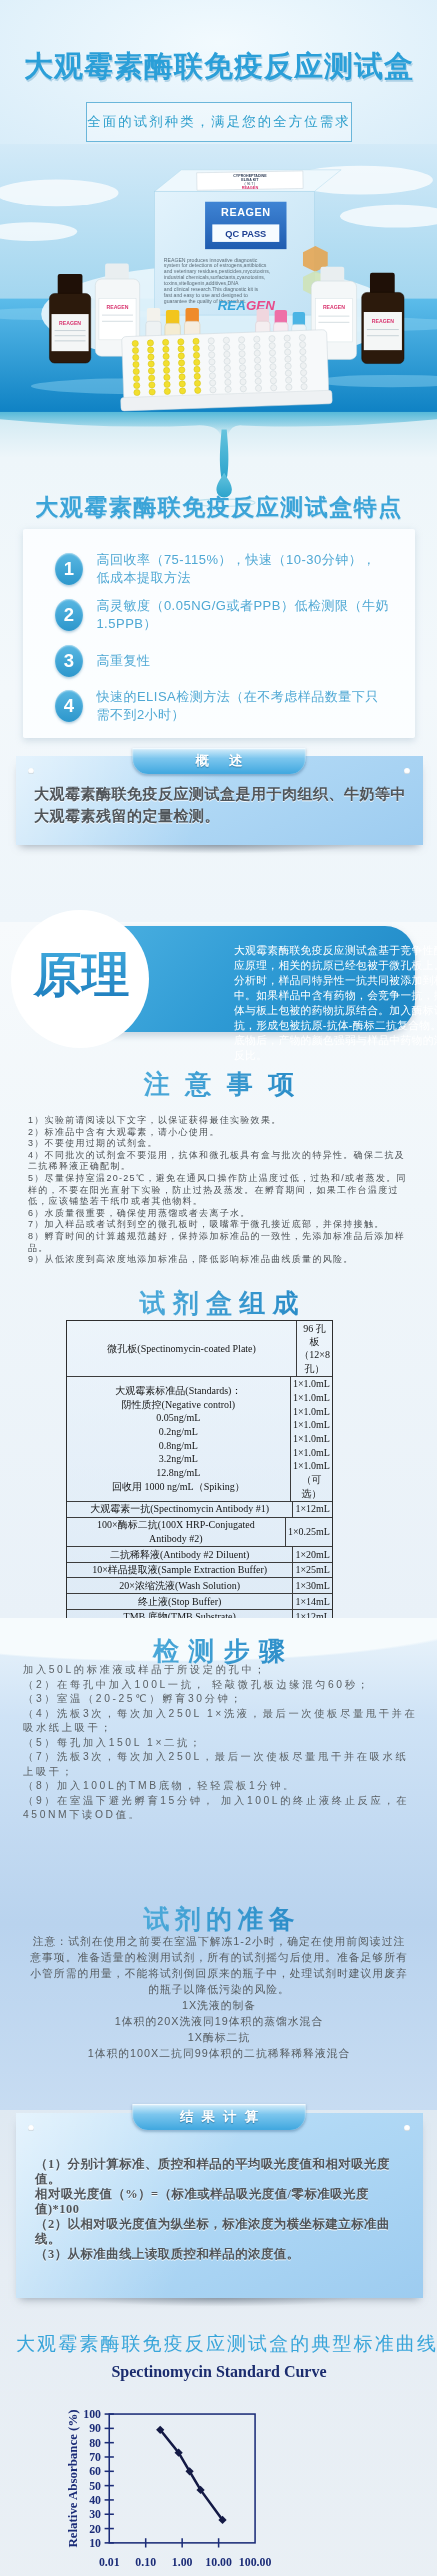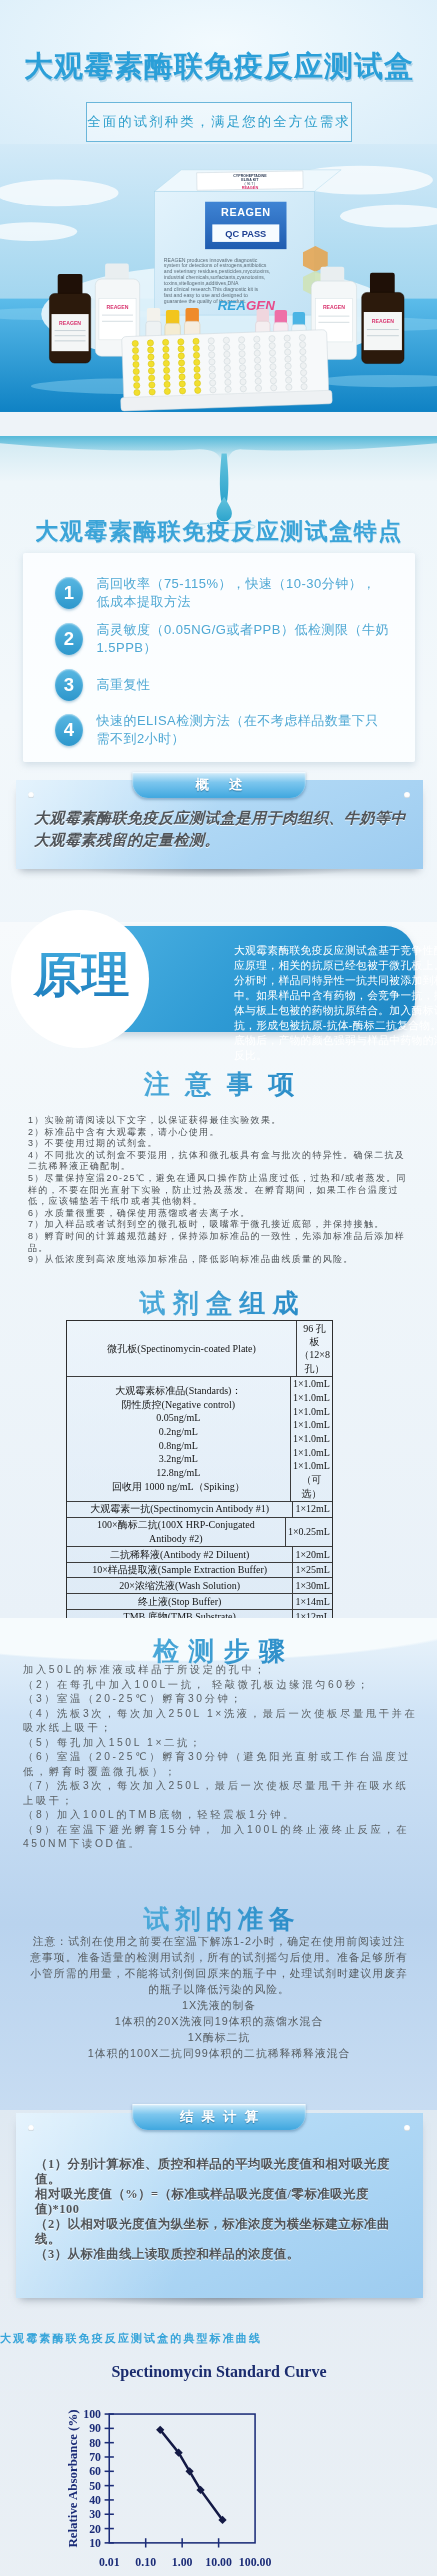--- a/index.html
+++ b/index.html
@@ -14,21 +14,21 @@
     color:#2b9fd8;letter-spacing:1px;text-shadow:1px 1.5px 0.5px rgba(40,125,175,.28);}
   .page-subtitle{position:absolute;top:102px;left:86px;width:266px;height:40px;border:1px solid #6ab6da;
     background:rgba(255,255,255,.35);display:flex;align-items:center;justify-content:center;
     font-size:13.4px;color:#2f9fcc;letter-spacing:2.1px;}
 
   
   .sec-photo{top:144px;height:268px;}
   .sec-photo svg{display:block;}
 
   
-  .sec-body1{top:436px;height:510px;background:linear-gradient(180deg,#cfe9f2 0%,#eef6fa 9%,#f3f8fb 55%,#eef5fa 100%);padding-left:9px;}
+  .sec-body1{top:412px;height:510px;background:linear-gradient(180deg,#cfe9f2 0%,#eef6fa 9%,#f3f8fb 55%,#eef5fa 100%);padding-left:9px;}
   .features-title{position:absolute;top:80px;left:0;width:100%;text-align:center;font-size:23px;font-weight:bold;
     color:#3ba4d8;letter-spacing:1.5px;text-shadow:0.5px 1px 0 rgba(120,190,225,.35);}
   .features-card{position:absolute;top:117px;left:23px;width:392px;height:209px;background:rgba(252,254,255,.88);
     border-radius:2.1px;box-shadow:0 2.1px 7.2px rgba(150,175,195,.35);}
   .feat-item{position:absolute;left:32px;width:335px;height:33px;display:flex;align-items:center;}
   .feat-num{flex:0 0 28px;height:32px;border-radius:50%;background:linear-gradient(180deg,#59b7e2 0%,#2d97cc 100%);
     color:#fff;font-size:18.5px;font-weight:bold;display:flex;align-items:center;justify-content:center;
     box-shadow:0 1.5px 2.6px rgba(60,130,170,.4), inset 0 1px 1.5px rgba(255,255,255,.5);}
   .feat-text{margin-left:13.4px;font-size:13px;color:#4fa8d4;letter-spacing:0.5px;}
 
@@ -39,21 +39,21 @@
   .tab{position:absolute;top:-8.2px;left:50%;transform:translateX(-50%);width:173px;height:26px;
     background:linear-gradient(180deg,#d9effb 0%,#7cc6ee 40%,#3fa7df 100%);border-radius:0 0 15.5px 15.5px;
     box-shadow:0 1.5px 2.6px rgba(40,90,130,.35), inset 0 1px 1.5px rgba(255,255,255,.85);
     display:flex;align-items:center;justify-content:center;color:#fff;font-size:13.4px;font-weight:bold;
     letter-spacing:8.2px;padding-left:8.2px;text-shadow:0 0.5px 1px rgba(20,80,120,.55);}
   .pin{position:absolute;top:12.4px;width:5.7px;height:5.7px;border-radius:50%;background:#fff;
     box-shadow:inset 0 -0.5px 1px rgba(120,150,170,.6);}
   .pin.l{left:12.4px;} .pin.r{right:12.4px;}
   .panel .ptext{position:absolute;color:#50555a;font-weight:600;
     font-family:"Liberation Serif","DejaVu Serif",serif;text-shadow:0 0.5px 0 rgba(255,255,255,.8);}
-  .ov-line{line-height:22px;font-size:15px;letter-spacing:0.5px;font-style:italic;}
+  .ov-line{line-height:22px;font-size:15px;letter-spacing:0.5px;}
   .overview-box{top:344px;left:15.5px;width:407px;height:89px;}
   .overview-text{top:27px;left:18.5px;width:376px;}
   .arc-shadow{position:absolute;left:36px;width:366px;height:12.4px;
     background:radial-gradient(ellipse 52% 100% at 50% 0%,rgba(95,110,125,.45),rgba(95,110,125,0) 72%);}
 
   
   .sec-body2{top:922px;height:696px;background:linear-gradient(180deg,#f7fafc 0%,#f0f6fa 40%,#e9f1f8 100%);}
   .pr-box{position:absolute;left:61px;top:4.1px;width:354px;height:106px;border-radius:30px;
     background:linear-gradient(135deg,#4fb3e3 0%,#2e9ad4 55%,#1d86c4 100%);box-shadow:0 3.1px 6.2px rgba(120,150,175,.35);}
   .pr-circle{position:absolute;left:11.3px;top:-12.4px;width:138px;height:138px;border-radius:50%;background:#fff;}
@@ -88,21 +88,21 @@
   .steps-title{top:16px;letter-spacing:9.3px;padding-left:9.3px;}
   .steps-list{position:absolute;top:45px;left:23px;width:396px;color:#5a6064;font-size:10.3px;line-height:14.5px;letter-spacing:2.6px;}
   .prep-title{top:284px;letter-spacing:5.2px;padding-left:5.2px;}
   .prep-list{position:absolute;top:315px;left:28px;width:382px;color:#565c60;font-size:10.8px;line-height:16px;letter-spacing:1px;text-align:center;}
 
   
   .sec-body4{top:2110px;height:518px;background:linear-gradient(180deg,#dfe9f2 0%,#e6edf4 30%,#eaf0f5 100%);}
   .results-box{top:2.6px;left:15.5px;width:407px;height:185px;}
   .results-list{top:44px;left:19.6px;width:374px;}
   .res-line{font-size:12.4px;line-height:15px;letter-spacing:0.5px;}
-  .curve-title-cn{position:absolute;top:221px;left:0;width:100%;text-align:left;font-size:11px;font-weight:bold;
+  .curve-title-cn{position:absolute;top:221px;left:0;width:100%;text-align:right;font-size:19px;font-weight:normal;
     color:#38a5da;letter-spacing:2.1px;}
   .curve-title-en{position:absolute;top:253px;left:0;width:100%;text-align:center;font-size:16px;font-weight:bold;
     color:#1b2c6e;font-family:"Liberation Serif","DejaVu Serif",serif;}
   #curve-svg{position:absolute;top:290px;left:0;}
 
   
   .drip-svg{position:absolute;top:0;left:0;}
 </style>
 </head>
 <body>
@@ -512,21 +512,20 @@
   </div>
 
   <div class="sec sec-body3">
     <div class="gtitle steps-title">检测步骤</div>
     <div class="steps-list" id="steps-list">
         <div class="step-line">加入50L的标准液或样品于所设定的孔中；</div>
         <div class="step-line">（2）在每孔中加入100L一抗， 轻敲微孔板边缘混匀60秒；</div>
         <div class="step-line">（3）室温（20-25℃）孵育30分钟；</div>
         <div class="step-line">（4）洗板3次，每次加入250L 1×洗液，最后一次使板尽量甩干并在吸水纸上吸干；</div>
         <div class="step-line">（5）每孔加入150L 1×二抗；</div>
-        <div class="step-line">（6）室温（20-25℃）孵育30分钟（避免阳光直射或工作台温度过低，孵育时覆盖微孔板）；</div>
         <div class="step-line">（7）洗板3次，每次加入250L，最后一次使板尽量甩干并在吸水纸上吸干；</div>
         <div class="step-line">（8）加入100L的TMB底物，轻轻震板1分钟。</div>
         <div class="step-line">（9）在室温下避光孵育15分钟， 加入100L的终止液终止反应，在450NM下读OD值。</div>
       </div>
 
     <div class="gtitle prep-title">试剂的准备</div>
     <div class="steps-list prep-list" id="prep-list">
         <div class="prep-line">注意：试剂在使用之前要在室温下解冻1-2小时，确定在使用前阅读过注意事项。准备适量的检测用试剂，所有的试剂摇匀后使用。准备足够所有小管所需的用量，不能将试剂倒回原来的瓶子中，处理试剂时建议用废弃的瓶子以降低污染的风险。</div>
         <div class="prep-line">1X洗液的制备</div>
         <div class="prep-line">1体积的20X洗液同19体积的蒸馏水混合</div>

